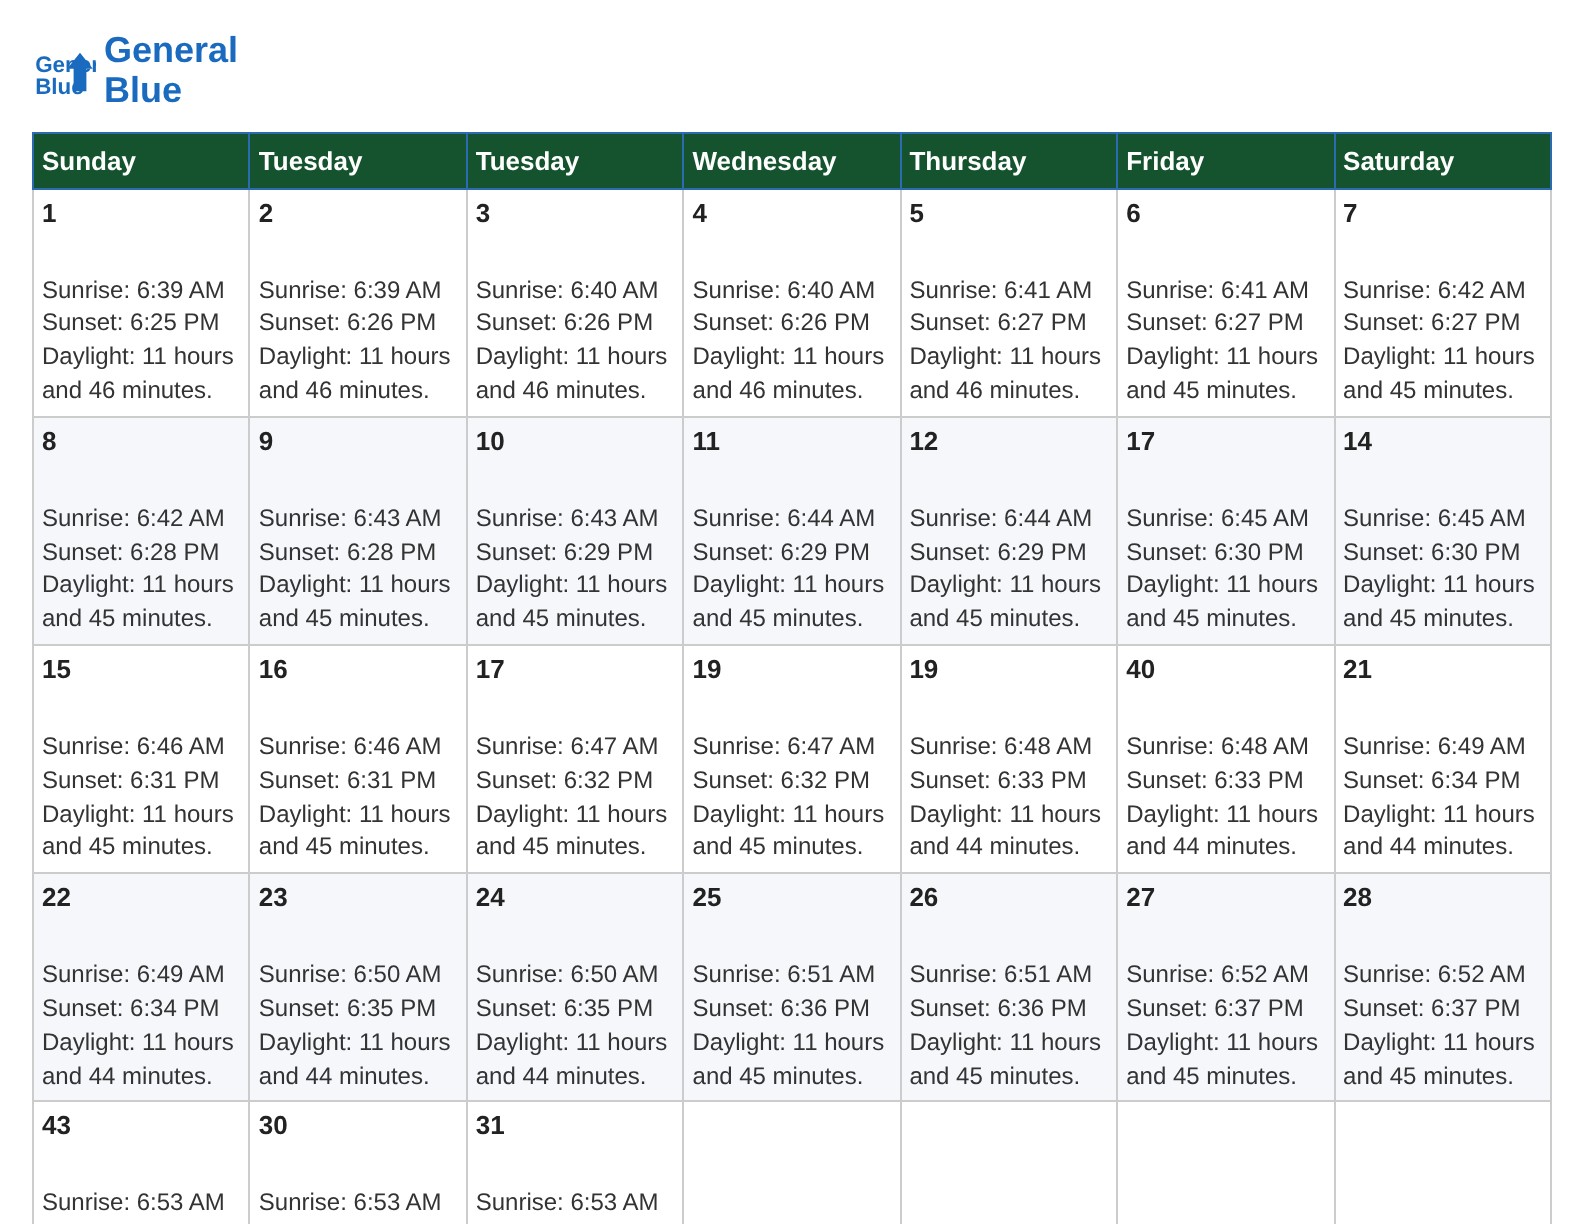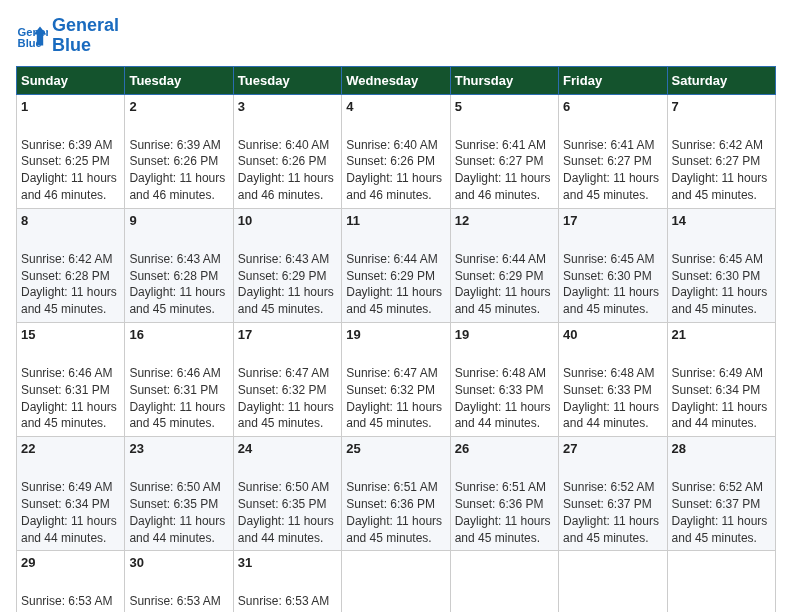--- a/index.html
+++ b/index.html
@@ -346,21 +346,21 @@
           <span class="day-num">28</span>
           <div class="day-info">
             Sunrise: 6:52 AM<br>
             Sunset: 6:37 PM<br>
             Daylight: 11 hours and 45 minutes.
           </div>
         </td>
       </tr>
       <tr>
         <td>
-          <span class="day-num">29</span>
+          <span class="day-num">43</span>
           <div class="day-info">
             Sunrise: 6:53 AM<br>
             Sunset: 6:38 PM<br>
             Daylight: 11 hours and 45 minutes.
           </div>
         </td>
         <td>
           <span class="day-num">30</span>
           <div class="day-info">
             Sunrise: 6:53 AM<br>

